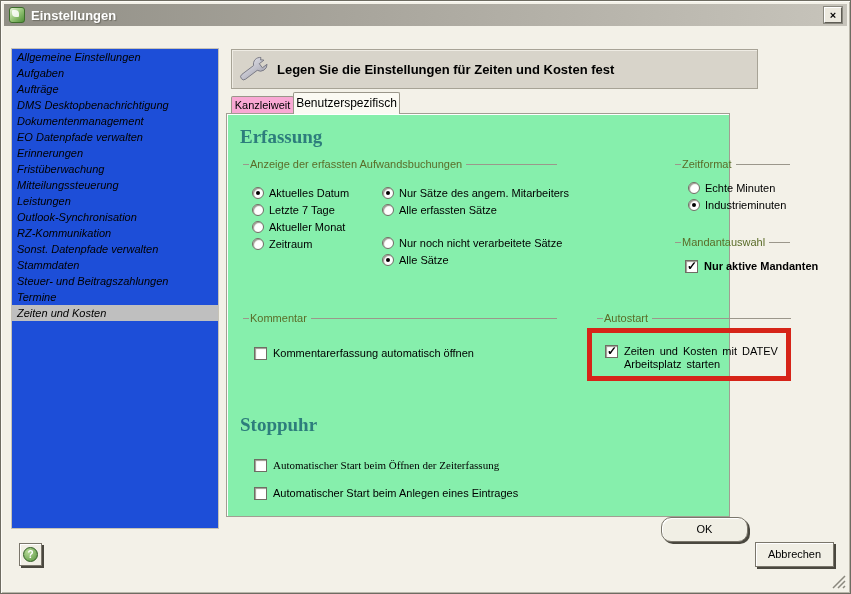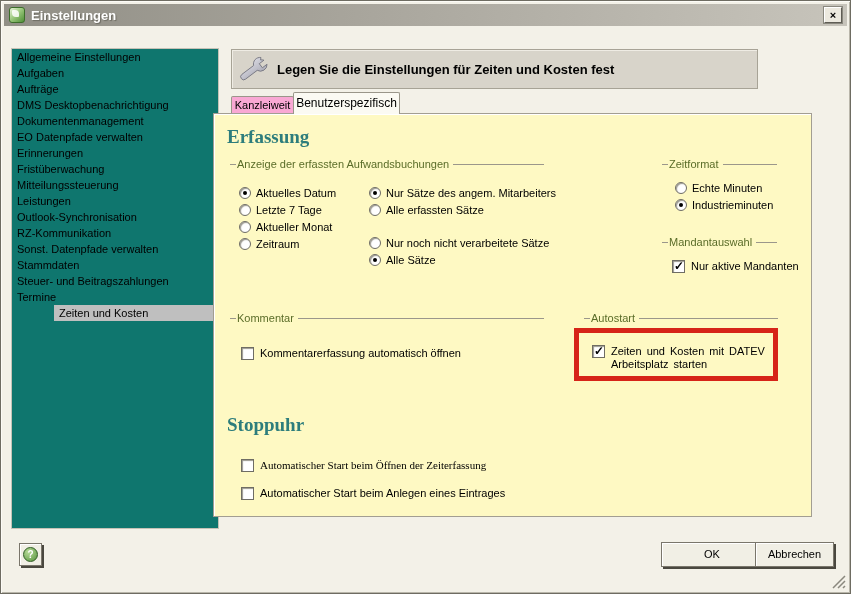--- a/index.html
+++ b/index.html
@@ -18,42 +18,42 @@
     background:linear-gradient(135deg,#e9f5dc 0%,#9cc97e 45%,#4e8f36 100%); position:relative; }
   .app-icon::after { content:""; position:absolute; left:2px; top:2px; width:7px; height:7px;
     background:#fff; border-radius:1px 4px 1px 4px; opacity:.85; }
   .title-text { color:#fff; font-weight:bold; font-size:13px; text-shadow:1px 1px 1px #6d6b62; }
   .close-btn { position:absolute; right:5px; top:3px; width:18px; height:16px;
     background:#ece9df; border:1px solid #fff; border-right-color:#5f5d55; border-bottom-color:#5f5d55;
     box-shadow:0 0 0 1px #8a887e; font-size:11px; font-weight:bold; line-height:14px; text-align:center; cursor:default; }
 
   
   .sidebar { position:absolute; left:10px; top:47px; width:208px; height:481px;
-    background:#0f766e; border:1px solid #c6c2b6; overflow:hidden; }
+    background:#1d4ed8; border:1px solid #c6c2b6; overflow:hidden;font-style:italic; }
   .sb-item { height:16px; line-height:16px; padding-left:5px; white-space:nowrap; }
-  .sb-item.selected { background:#bfbfbf;margin-left:42px; }
+  .sb-item.selected { background:#bfbfbf; }
 
   
   .head-strip { position:absolute; left:230px; top:48px; width:527px; height:40px;
     background:#d8d4ca; border:1px solid #a7a396;
     box-shadow:inset 1px 1px 0 #efece4; display:flex; align-items:center; }
   .wrench { margin:0 8px 0 7px; }
   .head-text { font-weight:bold; font-size:13px; }
 
   
   .tab { position:absolute; text-align:center; border:1px solid #9a968a; border-bottom:none;
     border-radius:2px 2px 0 0; }
   .tab-inactive { left:230px; top:95px; width:63px; height:32px; line-height:17px;
     background:#f9a8d4; z-index:1; }
   .tab-active { left:292px; top:91px; width:107px; height:22px; line-height:20px;
     background:#fbfaf3; z-index:3; font-size:12px; }
 
   
-  .panel { position:absolute; left:212px; top:112px; width:599px; height:404px;
-    background:#fef9c3; border:1px solid #a29e92; box-shadow:inset 1px 1px 0 #fff; z-index:2; }
+  .panel { position:absolute; left:225px; top:112px; width:504px; height:404px;
+    background:#86efac; border:1px solid #a29e92; box-shadow:inset 1px 1px 0 #fff; z-index:2; }
 
   .section-title { position:absolute; font-family:"Liberation Serif", serif;
     font-size:19px; font-weight:bold; color:#2d7d7c; }
 
   .group { position:absolute; }
   .ghead { display:flex; align-items:center; }
   .gtick { width:6px; height:1px; background:#9b978b; flex:0 0 auto; }
   .glabel { color:#5a6c28; padding:0 4px 0 1px; white-space:nowrap; }
   .gline { flex:1; height:1px; background:#9b978b; }
 
@@ -70,21 +70,21 @@
     border:1px solid #6f6d64; box-shadow:inset 1px 1px 1px #9c9a90; position:relative; }
   .checkbox .mark { display:none; position:absolute; left:1px; top:-2px; font-size:12px; font-weight:bold; }
   .checkbox.checked .mark { display:block; }
 
   .annotation-rect { position:absolute; left:360px; top:214px; width:204px; height:53px;
     border:5px solid #d62418; z-index:5; pointer-events:none; }
 
   
   .btn { position:absolute; height:25px; background:#f1efe5; border:1px solid #7a766b;
     box-shadow:inset 1px 1px 0 #fff, 2px 2px 0 #4a483f; text-align:center; line-height:23px; cursor:default; }
-  .btn-ok { left:660px; top:541px; width:102px; }
+  .btn-ok { left:660px; top:516px; width:87px;border-radius:10px; }
   .btn-cancel { left:754px; top:541px; width:79px; }
   .help-btn { position:absolute; left:18px; top:542px; width:23px; height:23px;
     background:#f1efe5; border:1px solid #7a766b; box-shadow:inset 1px 1px 0 #fff, 2px 2px 0 #4a483f;
     display:flex; align-items:center; justify-content:center; cursor:default; }
   .help-circle { width:15px; height:15px; border-radius:50%; border:1px solid #2f5d22;
     background:radial-gradient(circle at 35% 30%,#b9dc9a,#56933c); color:#fff; font-size:10px;
     font-weight:bold; text-align:center; line-height:13px; }
   .resize-grip { position:absolute; right:4px; bottom:4px; }
 </style>
 </head>
@@ -209,21 +209,21 @@
       <div class="ghead">
         <span class="gtick"></span>
         <span class="glabel">Mandantauswahl</span>
         <span class="gline"></span>
       </div>
     </div>
     <div class="row" style="left:458px; top:146px;">
       <span class="checkbox checked">
           <span class="mark">✓</span>
         </span>
-      <span class="lbl" style="font-weight:normal;">Nur aktive Mandanten</span>
+      <span class="lbl" style="font-weight:bold;">Nur aktive Mandanten</span>
     </div>
 
     <div class="group" style="left:16px; top:198px; width:314px;">
       <div class="ghead">
         <span class="gtick"></span>
         <span class="glabel">Kommentar</span>
         <span class="gline"></span>
       </div>
     </div>
     <div class="row" style="left:27px; top:233px;">

